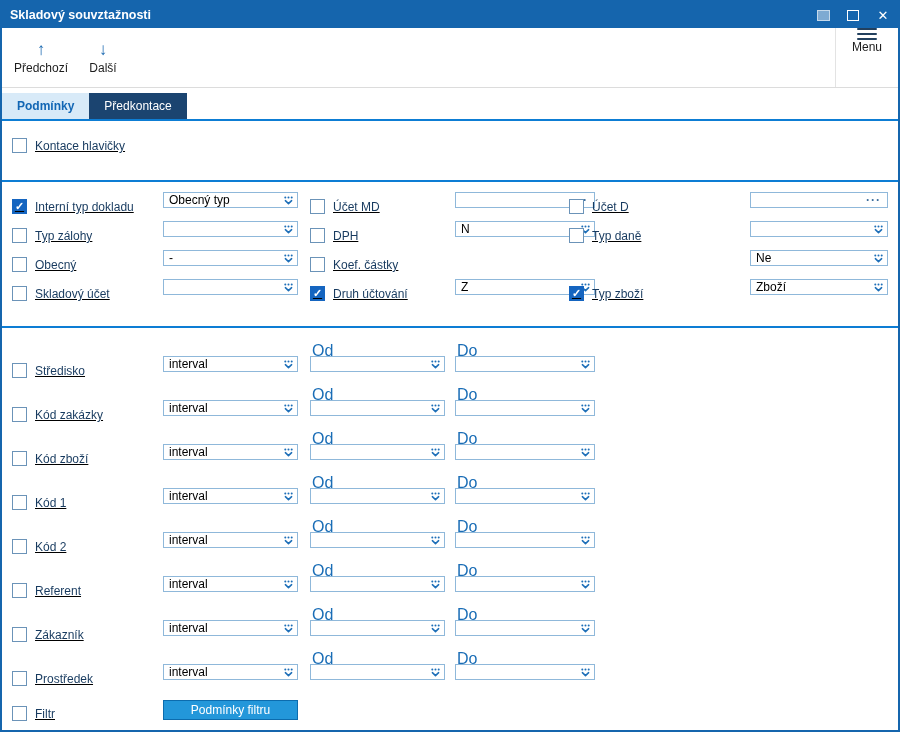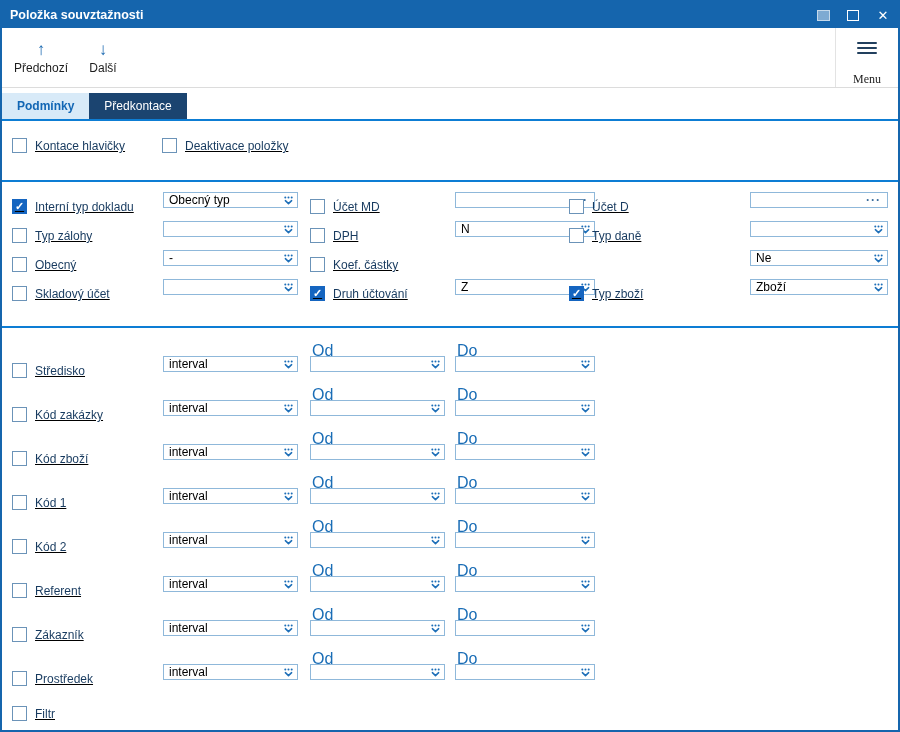--- a/index.html
+++ b/index.html
@@ -10,21 +10,21 @@
   .wctrls{display:flex;align-items:center;height:100%;}
   .wbtn{width:30px;height:100%;display:flex;align-items:center;justify-content:center;cursor:default;}
   .minbox{width:11px;height:9px;background:rgba(255,255,255,.45);border:1px solid rgba(255,255,255,.55);}
   .maxbox{width:10px;height:9px;border:1.5px solid #fff;}
   .closex{font-size:13px;line-height:1;color:#fff;}
   
   .toolbar{height:60px;border-bottom:1px solid #dcdcdc;display:flex;align-items:center;padding-left:8px;box-sizing:border-box;background:#fff;}
   .tbtn{width:62px;height:52px;display:flex;flex-direction:column;align-items:center;justify-content:center;gap:3px;}
   .arrow{color:#1767b0;font-size:17px;font-weight:bold;line-height:1;}
   .tlabel{font-size:12px;color:#1c1c1c;}
-  .menuwrap{margin-left:auto;height:100%;border-left:1px solid #e3e3e3;width:62px;display:flex;flex-direction:column;align-items:center;justify-content:flex-end;gap:18px;font-family:Liberation Serif, serif;}
+  .menuwrap{margin-left:auto;height:100%;border-left:1px solid #e3e3e3;width:62px;display:flex;flex-direction:column;align-items:center;justify-content:flex-start;gap:0;}
   .hamb{width:20px;height:12px;position:relative;}
   .hamb i{position:absolute;left:0;right:0;height:2px;background:#22405e;border-radius:1px;}
   .hamb i:nth-child(1){top:0}.hamb i:nth-child(2){top:5px}.hamb i:nth-child(3){top:10px}
   
   .tabs{height:31px;display:flex;align-items:flex-end;border-bottom:2px solid #0d7dd4;background:#fff;}
   .tab{height:26px;display:flex;align-items:center;padding:0 15px;font-size:12px;box-sizing:border-box;}
   .tab.active{background:#d8eaf8;color:#1266b4;font-weight:bold;}
   .tab.inactive{background:#1b4470;color:#fff;}
   
   .content{position:relative;height:611px;background:#fff;}
@@ -58,21 +58,21 @@
         <circle cx="6" cy="2.7" r="1.1"></circle>
         <circle cx="9.5" cy="2.7" r="1.1"></circle>
       <path d="M2.6 6.2 L6 9.4 L9.4 6.2" fill="none" stroke="currentColor" stroke-width="1.7" stroke-linecap="round" stroke-linejoin="round"></path>
     </g>
   </defs>
 </svg>
 
 <div class="window">
 
   <div class="titlebar">
-    <span class="title">Položka souvztažnosti</span>
+    <span class="title">Skladový souvztažnosti</span>
     <span class="wctrls">
       <span class="wbtn">
           <span class="minbox"></span>
         </span>
       <span class="wbtn">
           <span class="maxbox"></span>
         </span>
       <span class="wbtn">
           <span class="closex">✕</span>
         </span>
@@ -102,24 +102,20 @@
     <div class="tab active">Podmínky</div>
     <div class="tab inactive">Předkontace</div>
   </div>
 
   <div class="content">
 
     <div class="check-group" style="left:10px;top:10px">
       <span class="cb"></span>
       <span class="cb-label">Kontace hlavičky</span>
     </div>
-    <div class="check-group" style="left:160px;top:10px">
-      <span class="cb"></span>
-      <span class="cb-label">Deaktivace položky</span>
-    </div>
 
     <div class="hr" style="top:59px"></div>
 
     <div class="check-group c1l fr1">
       <span class="cb checked"></span>
       <span class="cb-label">Interní typ dokladu</span>
     </div>
     <div class="field combo c1f fr1">
       <span class="val">Obecný typ</span>
       <span class="dd">
@@ -507,15 +503,16 @@
               <use href="#ddsym"></use>
             </svg>
           </span>
       </div>
     </div>
 
     <div class="check-group" style="left:10px;top:578px">
       <span class="cb"></span>
       <span class="cb-label">Filtr</span>
     </div>
+    <div class="fbtn" style="left:161px;top:579px;width:135px">Podmínky filtru</div>
 
   </div>
 </div>
 
 </body></html>

